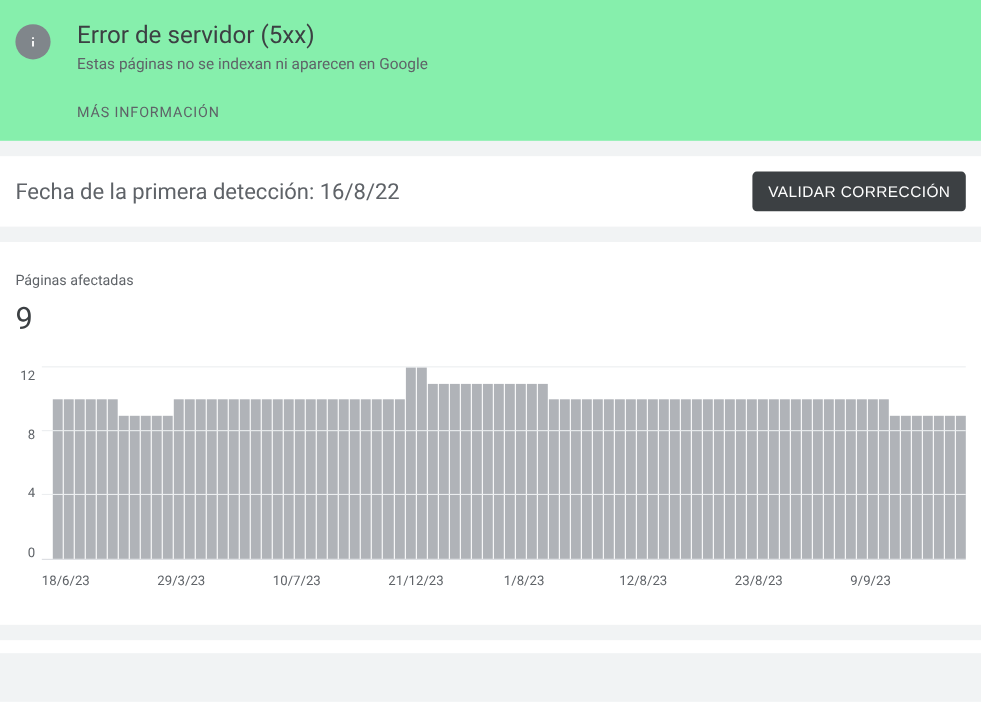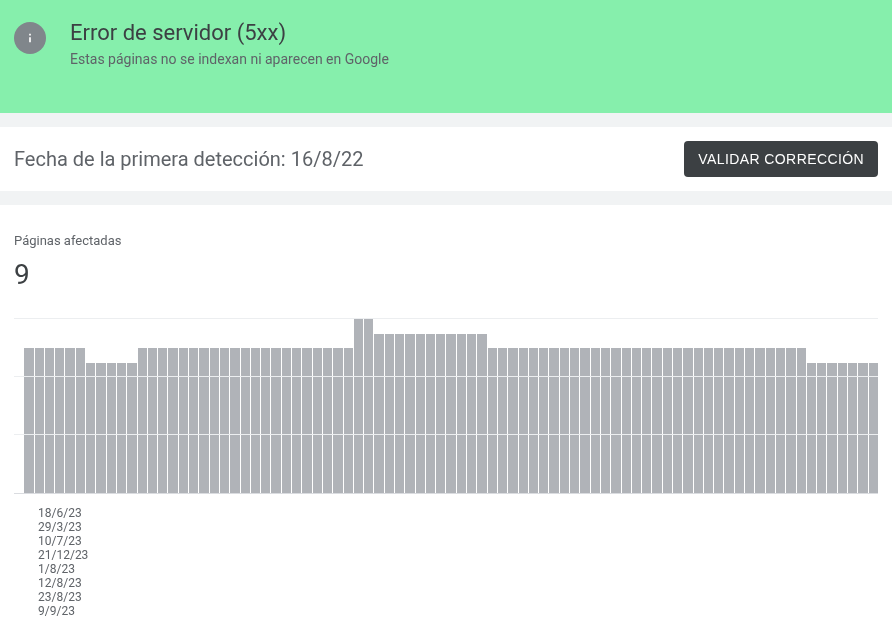--- a/index.html
+++ b/index.html
@@ -133,21 +133,20 @@
       margin-right: 1px;
       background: #b0b3b8;
     }
     .bars .bar:last-child { margin-right: 0; }
     .x-axis {
       display: flex;
       margin-left: 24px;
       margin-top: 12px;
       font-size: 12px;
       color: #5f6368;
-      flex-direction: column;
     }
     .x-axis span {
       flex: 1;
       text-align: left;
     }
     .bottom-panel-stub {
       margin-top: 14px;
       height: 12px;
       background: #fff;
     }
@@ -157,35 +156,42 @@
 
 <div class="panel header-panel">
   <div class="info-icon">
     <svg viewBox="0 0 24 24" fill="currentColor">
         <path d="M11 9h2V7h-2v2zm0 8h2v-6h-2v6z"></path>
       </svg>
   </div>
   <div class="header-text">
     <h1>Error de servidor (5xx)</h1>
     <div class="subtitle">Estas páginas no se indexan ni aparecen en Google</div>
+    <div class="more-info">MÁS INFORMACIÓN</div>
   </div>
 </div>
 
 <div class="action-bar">
   <div class="detection-date">Fecha de la primera detección: 16/8/22</div>
   <div class="action-right">
     <button class="validate-btn">VALIDAR CORRECCIÓN</button>
   </div>
 </div>
 
 <div class="chart-panel">
   <div class="metric-label">Páginas afectadas</div>
   <div class="metric-value">9</div>
 
   <div class="chart-wrap">
+    <div class="y-axis" id="y-axis">
+        <span>12</span>
+        <span>8</span>
+        <span>4</span>
+        <span>0</span>
+      </div>
     <div class="plot" id="plot">
       <div class="bars" id="bars">
           <div class="bar" style="height: 0%; visibility: hidden;"></div>
           <div class="bar" style="height: 83.3333%;"></div>
           <div class="bar" style="height: 83.3333%;"></div>
           <div class="bar" style="height: 83.3333%;"></div>
           <div class="bar" style="height: 83.3333%;"></div>
           <div class="bar" style="height: 83.3333%;"></div>
           <div class="bar" style="height: 83.3333%;"></div>
           <div class="bar" style="height: 75%;"></div>

